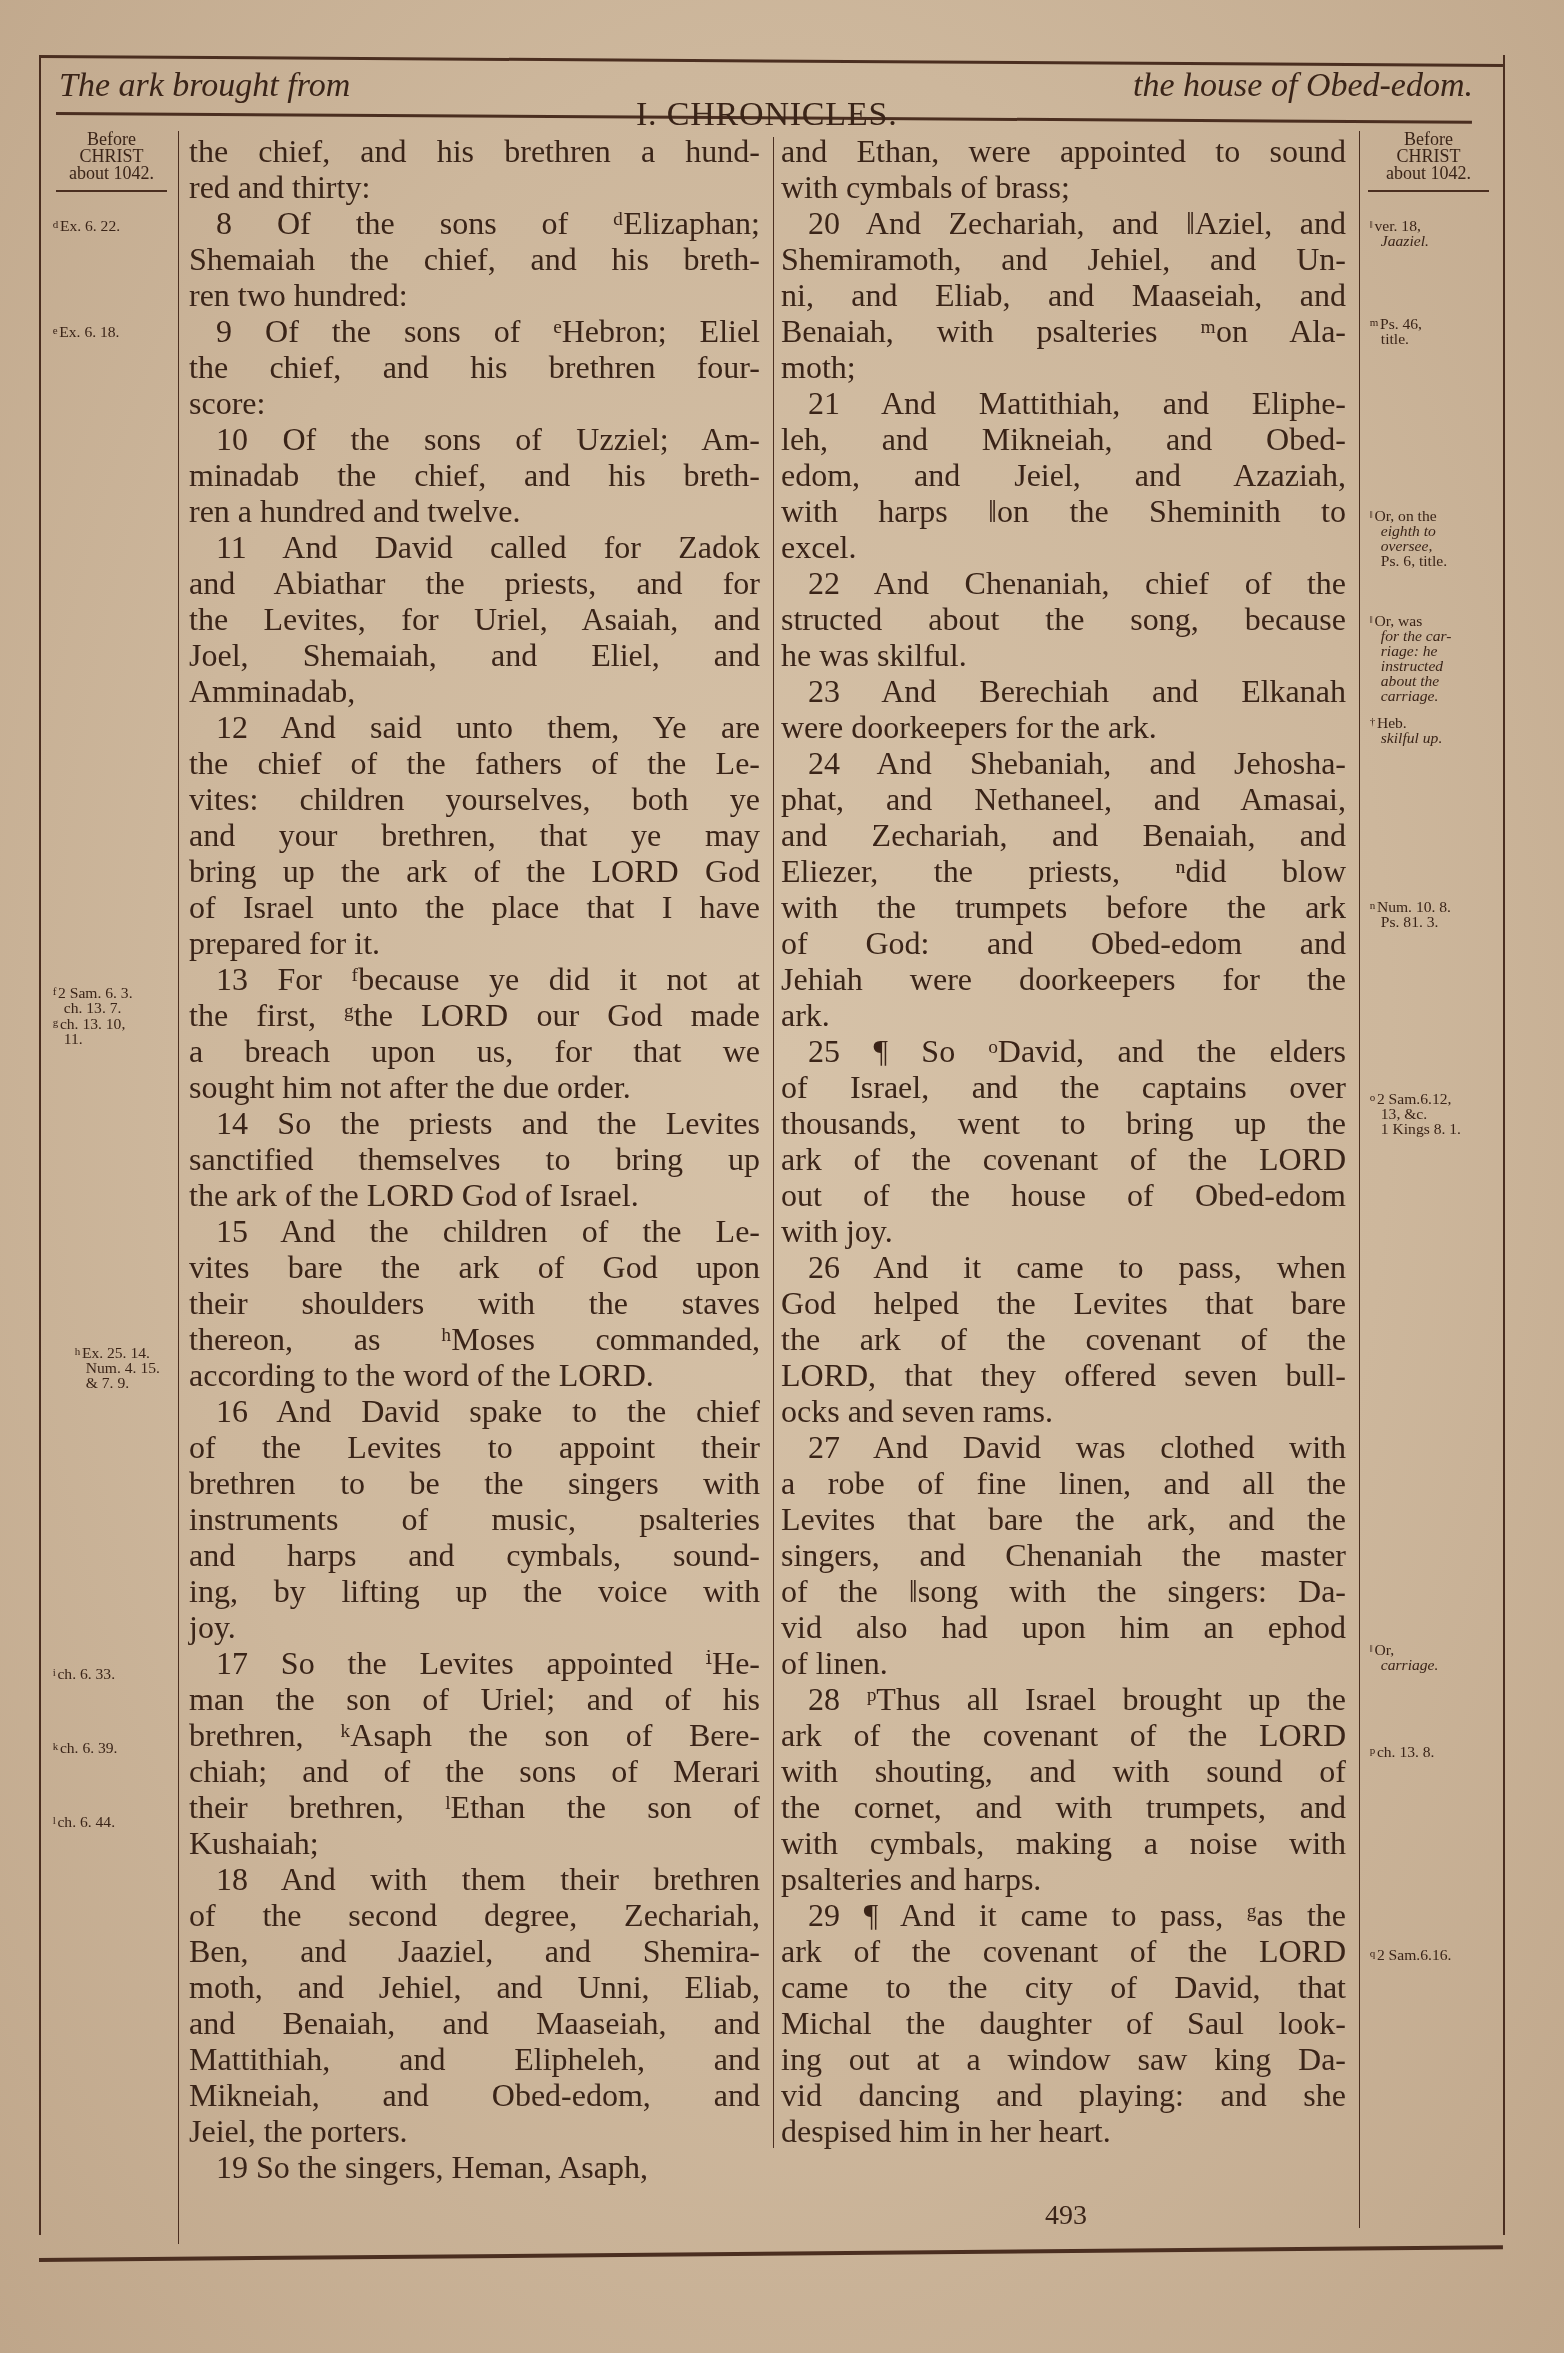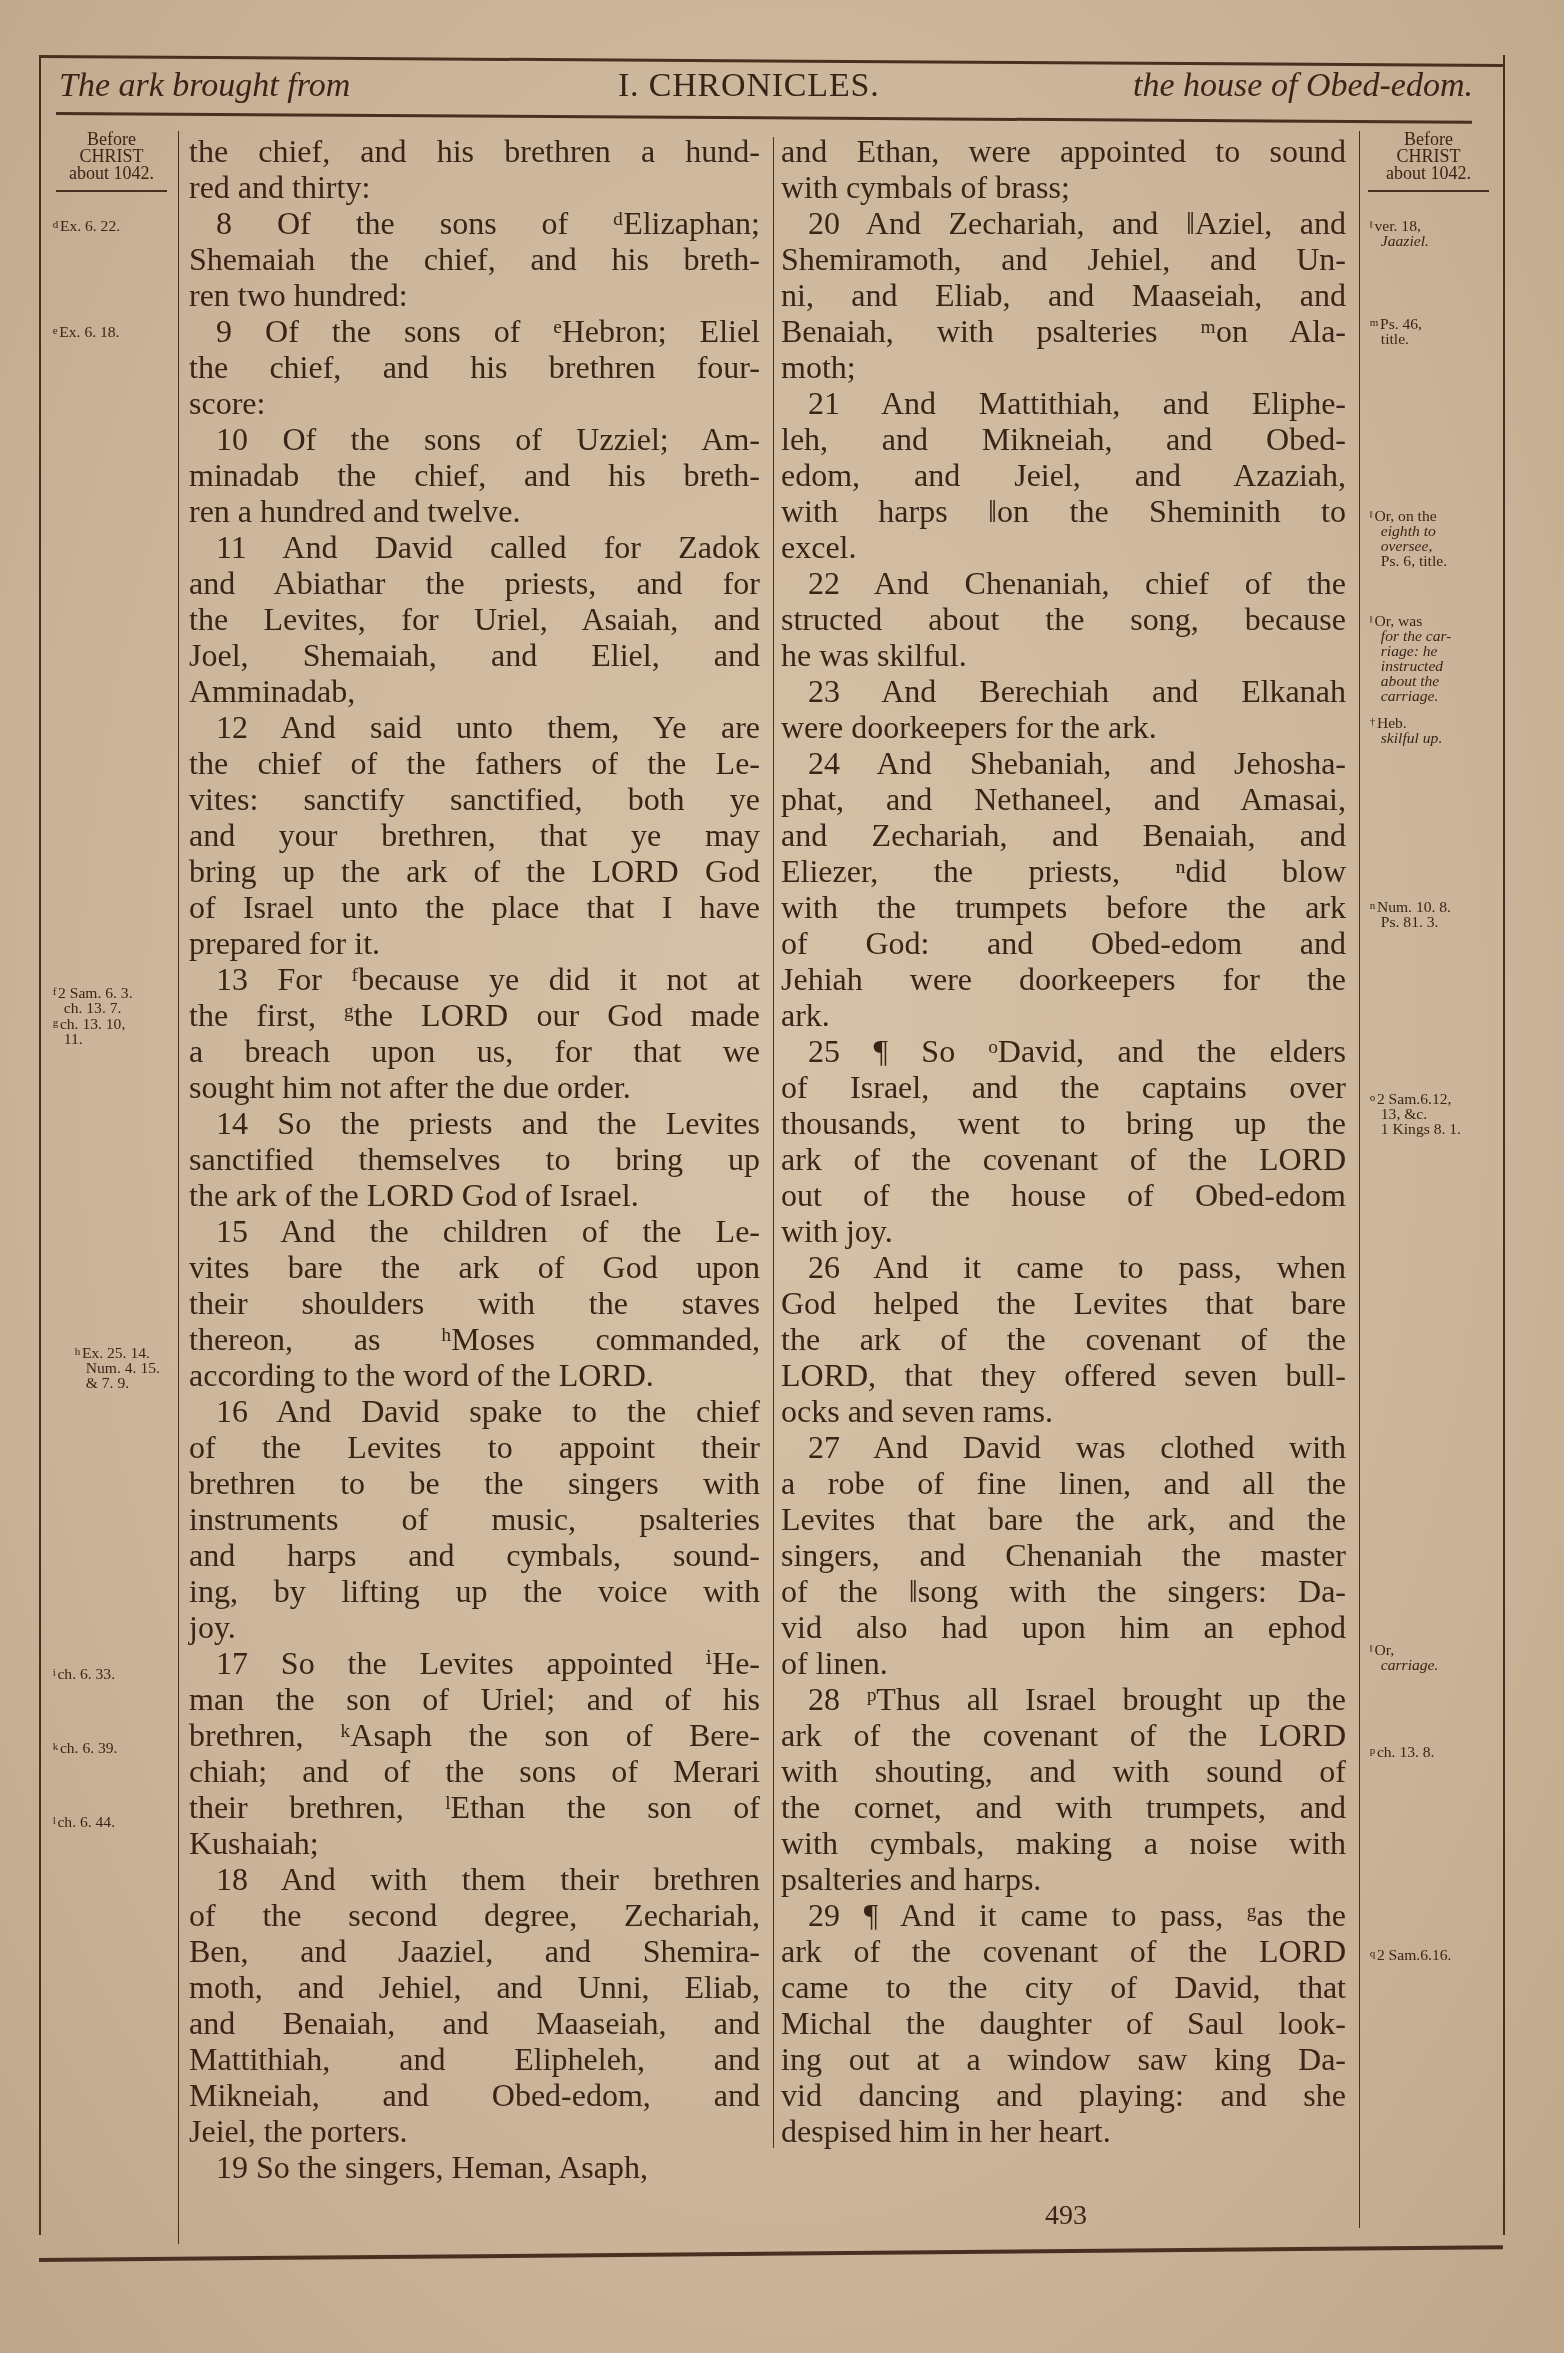--- a/index.html
+++ b/index.html
@@ -13,21 +13,21 @@
     .frame {
       position:absolute; left:39px; top:55px; width:1462px; height:2180px;
       border-left:2.3px solid #4a2e20; border-right:2.3px solid #4a2e20;
     }
     .rule-top { position:absolute; left:39px; top:55px; width:1464px; height:0; border-top:3.9px solid #4a2e20; transform:rotate(0.35deg); transform-origin:left; }
     .rule-head { position:absolute; left:56px; top:112px; width:1416px; height:0; border-top:3.1px solid #4a2e20; transform:rotate(0.35deg); transform-origin:left; }
     .rule-bottom { position:absolute; left:39px; top:2258px; width:1464px; height:0; border-top:4.7px solid #4a2e20; transform:rotate(-0.5deg); transform-origin:left; }
 
     .running-head { position:absolute; top:61px; height:47px; font-size:34px; line-height:47px; }
     .rh-left { left:59px; font-style:italic; }
-    .rh-center { left:618px; letter-spacing:0.8px; }
+    .rh-center { left:636px; letter-spacing:0.8px;margin-top:29px; }
     .rh-right { right:92px; font-style:italic; }
 
     .margin-col { position:absolute; top:131px; width:133px; font-size:15.6px; line-height:15.6px; text-align:left; }
     .margin-left { left:45px; }
     .margin-right { left:1362px; }
     .era { text-align:center; font-size:18px; line-height:17px; padding-bottom:7.8px; border-bottom:2.3px solid #4a2e20; margin:0 11px 0 11px; }
     .margin-right .era { margin:0 6.3px 0 6.3px; }
     .note { position:absolute; left:7.8px; width:125px; font-size:15.6px; line-height:15px; }
     .note .mk { font-size:11px; vertical-align:3.1px; margin-right:1.6px; }
 
@@ -169,21 +169,21 @@
     <span class="line indent">10 Of the sons of Uzziel; Am-</span>
     <span class="line">minadab the chief, and his breth-</span>
     <span class="line last">ren a hundred and twelve.</span>
     <span class="line indent">11 And David called for Zadok</span>
     <span class="line">and Abiathar the priests, and for</span>
     <span class="line">the Levites, for Uriel, Asaiah, and</span>
     <span class="line">Joel, Shemaiah, and Eliel, and</span>
     <span class="line last">Amminadab,</span>
     <span class="line indent">12 And said unto them, Ye are</span>
     <span class="line">the chief of the fathers of the Le-</span>
-    <span class="line">vites: sanctify sanctified, both ye</span>
+    <span class="line">vites: children yourselves, both ye</span>
     <span class="line">and your brethren, that ye may</span>
     <span class="line">bring up the ark of the LORD God</span>
     <span class="line">of Israel unto the place that I have</span>
     <span class="line last">prepared for it.</span>
     <span class="line indent">13 For ᶠbecause ye did it not at</span>
     <span class="line">the first, ᵍthe LORD our God made</span>
     <span class="line">a breach upon us, for that we</span>
     <span class="line last">sought him not after the due order.</span>
     <span class="line indent">14 So the priests and the Levites</span>
     <span class="line">sanctified themselves to bring up</span>

